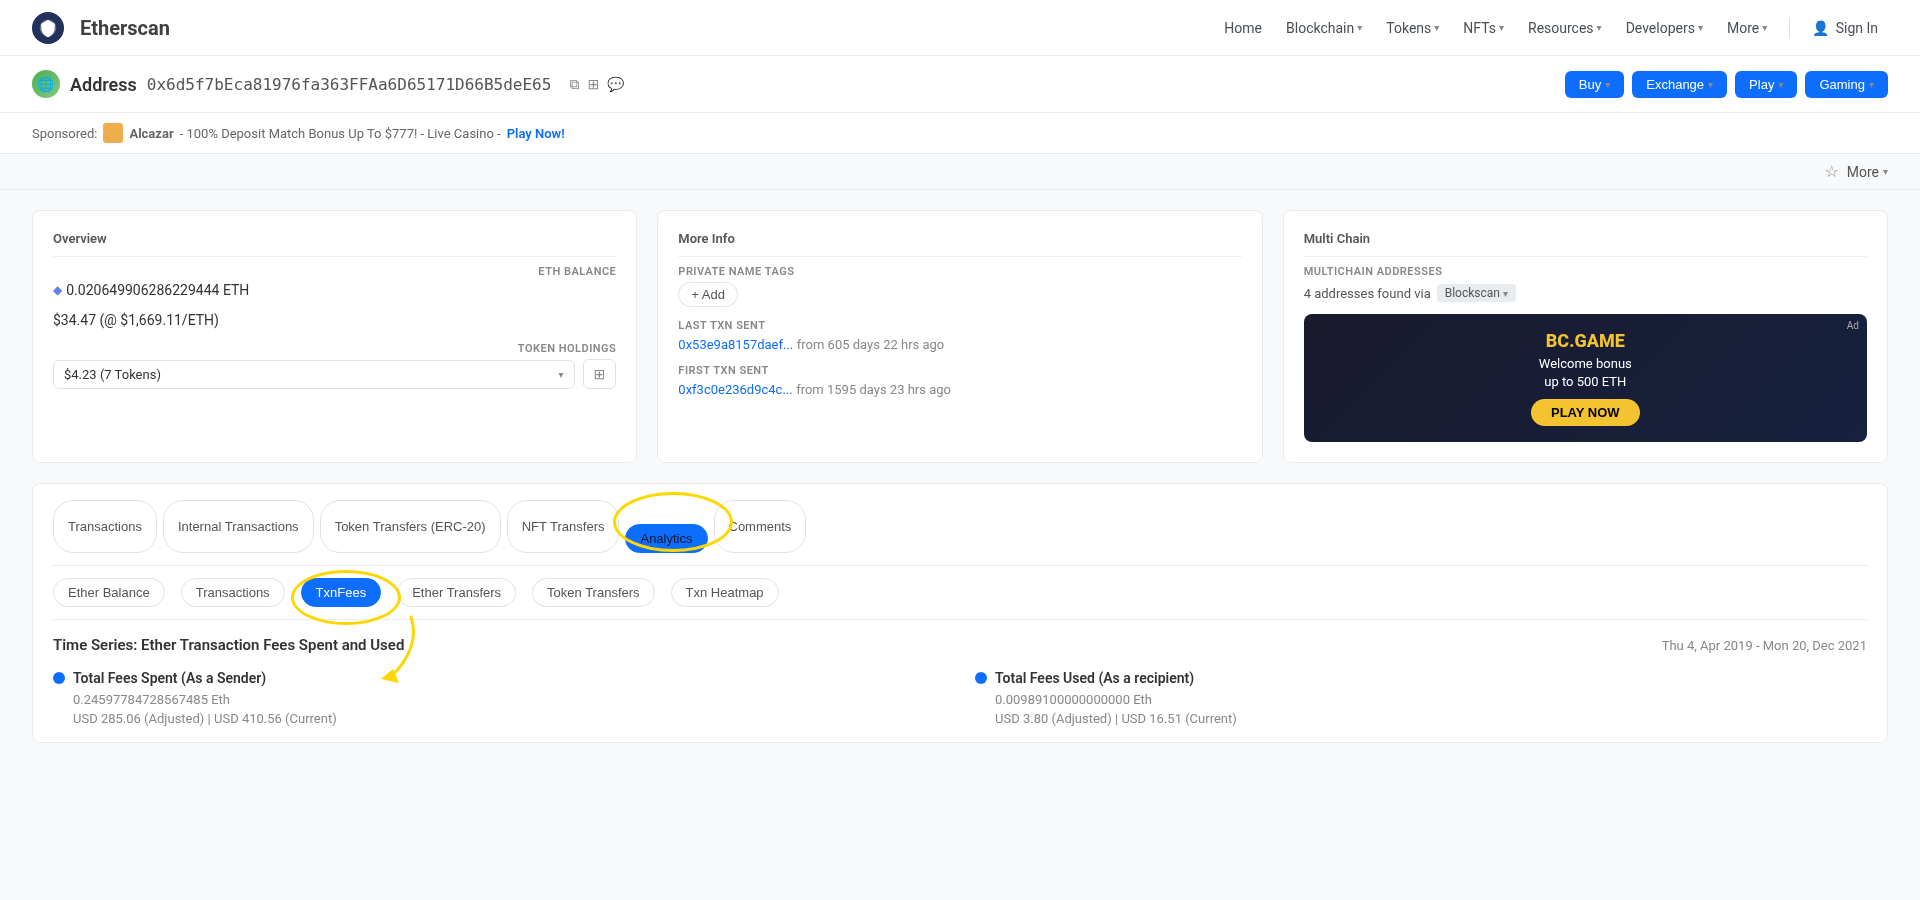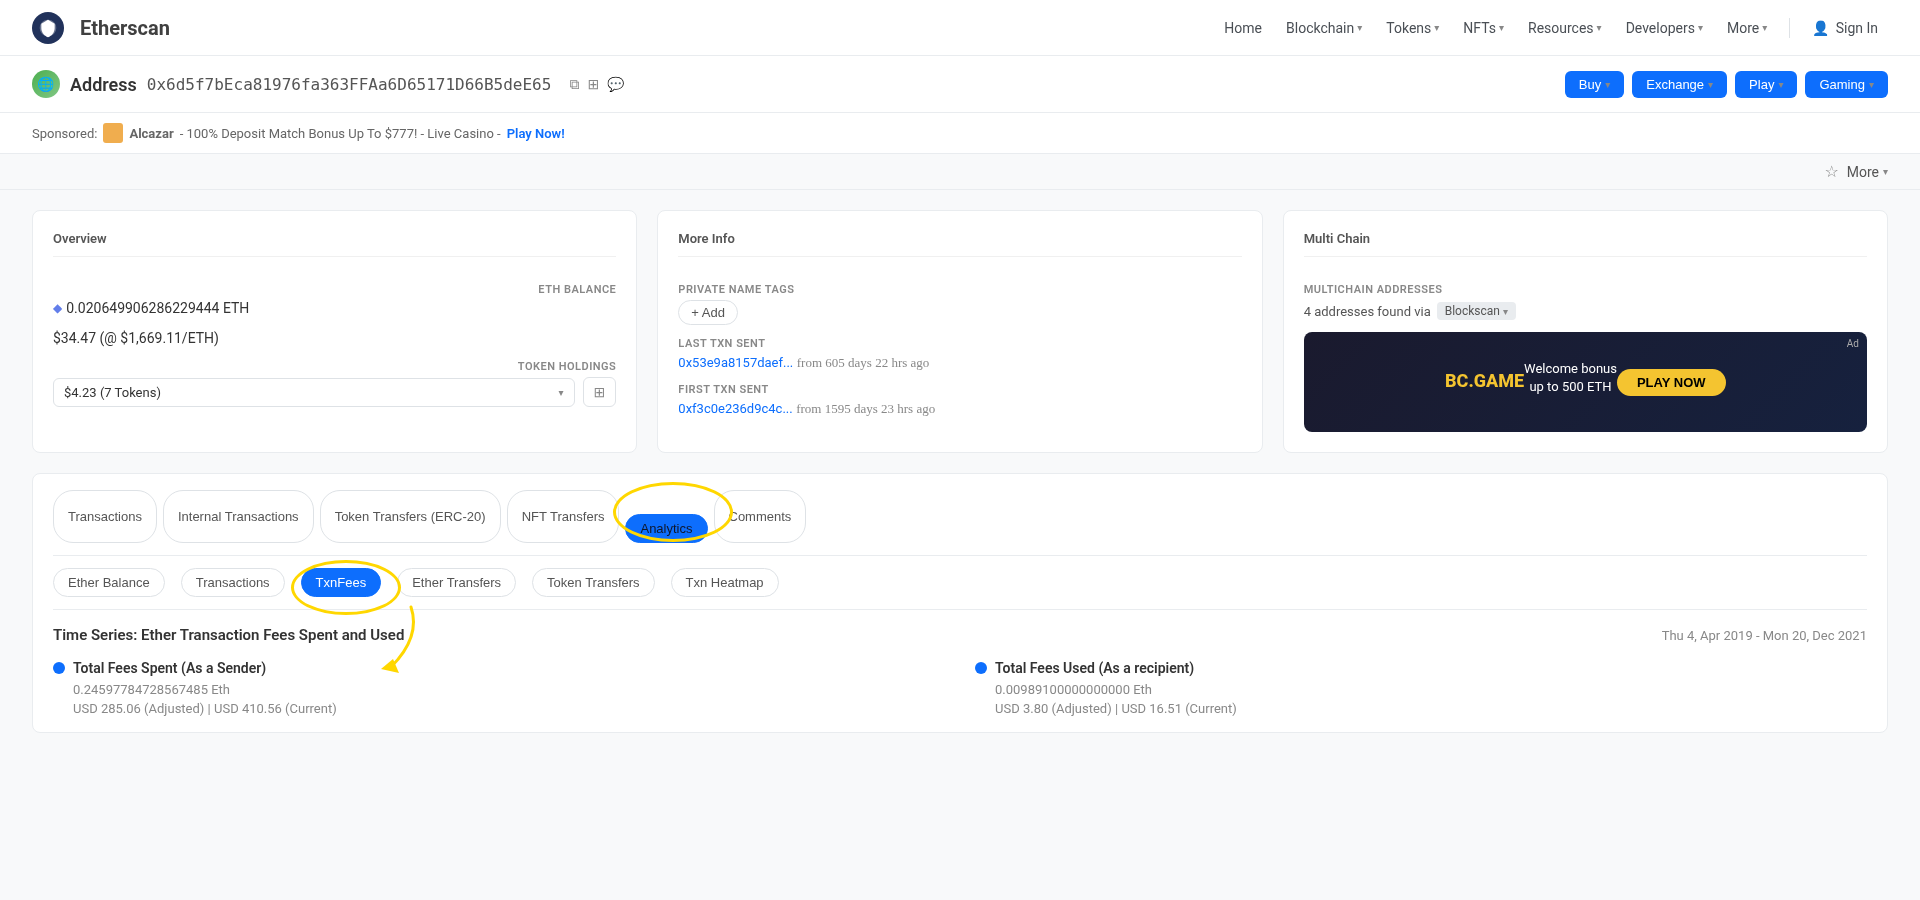--- a/index.html
+++ b/index.html
@@ -37,42 +37,42 @@
     .more-bar { background: #f8f9fa; padding: 8px 32px; display: flex; justify-content: flex-end; align-items: center; gap: 8px; border-bottom: 1px solid #e9ecef; }
     .star-btn { color: #888; cursor: pointer; font-size: 16px; }
     .more-dropdown { display: flex; align-items: center; gap: 4px; color: #555; cursor: pointer; font-size: 14px; }
 
     
     .main-content { padding: 20px 32px; }
 
     
     .cards-row { display: grid; grid-template-columns: 1fr 1fr 1fr; gap: 20px; margin-bottom: 20px; }
     .card { background: #fff; border: 1px solid #e9ecef; border-radius: 8px; padding: 20px; }
-    .card-title { font-size: 13px; font-weight: 600; color: #555; margin-bottom: 26px; border-bottom: 1px solid #f0f0f0; padding-bottom: 10px; }
+    .card-title { font-size: 13px; font-weight: 600; color: #555; margin-bottom: 8px; border-bottom: 1px solid #f0f0f0; padding-bottom: 10px; }
 
     
     .overview-field { margin-bottom: 14px; text-align: right; }
     .field-label { font-size: 11px; color: #888; text-transform: uppercase; letter-spacing: 0.5px; margin-bottom: 4px; font-weight: 600; }
     .field-value { font-size: 14px; color: #333; display: flex; align-items: center; gap: 4px; }
     .eth-diamond { color: #627eea; font-size: 12px; }
     .token-row { display: flex; align-items: center; gap: 8px; }
     .token-select { flex: 1; border: 1px solid #dee2e6; border-radius: 6px; padding: 6px 10px; background: #fff; color: #333; font-size: 13px; display: flex; align-items: center; justify-content: space-between; cursor: pointer; }
     .token-icon-btn { border: 1px solid #dee2e6; border-radius: 6px; padding: 6px 10px; background: #fff; color: #888; cursor: pointer; }
 
     
     .private-tags { margin-bottom: 16px; }
     .add-tag-btn { display: inline-flex; align-items: center; gap: 4px; border: 1px solid #dee2e6; border-radius: 20px; padding: 4px 12px; font-size: 13px; color: #555; cursor: pointer; background: #fff; }
     .info-field { margin-bottom: 12px; }
     .txn-link { color: #0d6efd; font-size: 13px; }
-    .txn-time { color: #888; font-size: 13px; font-family: Liberation Serif, serif; }
+    .txn-time { color: #888; font-size: 13px; }
 
     
     .multichain-sub { font-size: 13px; color: #555; margin-bottom: 12px; display: flex; align-items: center; gap: 6px; }
     .blockscan-badge { background: #e9ecef; border-radius: 4px; padding: 2px 8px; font-size: 12px; color: #555; display: inline-flex; align-items: center; gap: 3px; cursor: pointer; }
-    .ad-banner { background: linear-gradient(135deg, #1a1a2e, #16213e); border-radius: 8px; padding: 16px; text-align: center; color: #fff; min-height: 100px; display: flex; flex-direction: row; align-items: center; justify-content: center; position: relative; }
+    .ad-banner { background: linear-gradient(135deg, #1a1a2e, #16213e); border-radius: 8px; padding: 16px; text-align: center; color: #fff; min-height: 100px; display: flex; flex-direction: column; align-items: center; justify-content: center; position: relative; }
     .ad-label { position: absolute; top: 6px; right: 8px; font-size: 10px; color: #aaa; }
     .bc-game-logo { font-size: 18px; font-weight: 800; color: #f4c430; margin-bottom: 4px; }
     .bc-welcome { font-size: 13px; color: #fff; line-height: 1.4; margin-bottom: 8px; }
     .bc-play-btn { background: #f4c430; color: #000; border: none; border-radius: 20px; padding: 6px 20px; font-size: 13px; font-weight: 700; cursor: pointer; }
 
     
     .tabs-section { background: #fff; border: 1px solid #e9ecef; border-radius: 8px; padding: 16px 20px; }
     .tabs-row { display: flex; gap: 6px; flex-wrap: wrap; margin-bottom: 12px; padding-bottom: 12px; border-bottom: 1px solid #e9ecef; }
     .tab-btn { padding: 6px 14px; border: 1px solid #dee2e6; border-radius: 20px; background: #fff; color: #555; font-size: 13px; cursor: pointer; white-space: nowrap; }
     .tab-btn.analytics-active { background: #0d6efd; color: #0f172a; border-color: #0d6efd; margin-top: 24px; }

